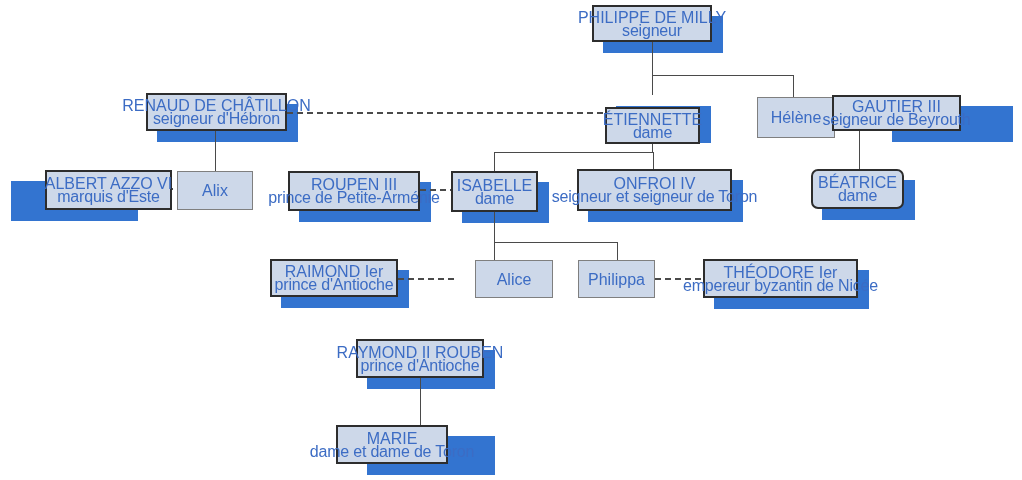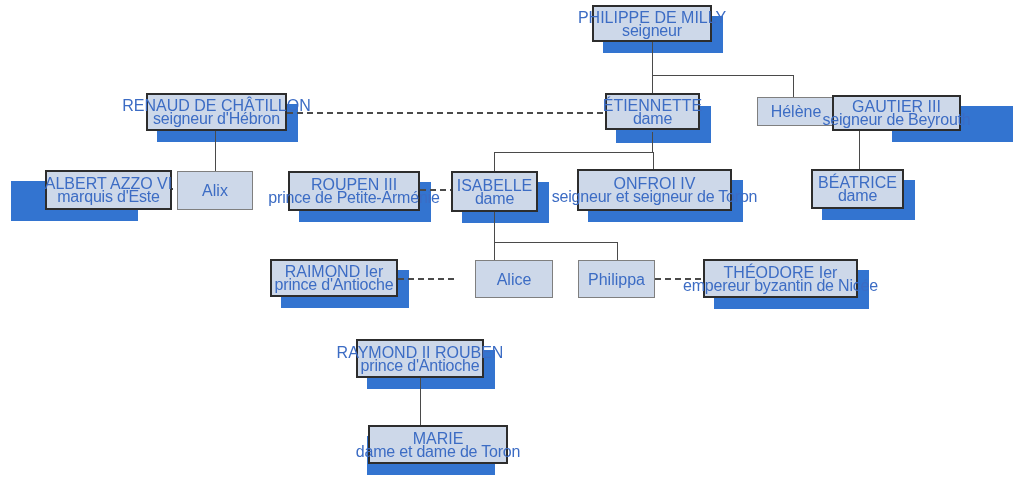--- a/index.html
+++ b/index.html
@@ -89,25 +89,25 @@
     <div class="dline" style="left: 398px; top: 278px; width: 57px;"></div>
     <div class="dline" style="left: 655px; top: 278px; width: 48px;"></div>
     <div class="node shadowed" style="left: 592px; top: 5px; width: 120px; height: 37px;">
       <div class="pname">PHILIPPE DE MILLY</div>
       <div class="ptitle">seigneur</div>
     </div>
     <div class="node shadowed" style="left: 146px; top: 93px; width: 141px; height: 38px;">
       <div class="pname">RENAUD DE CHÂTILLON</div>
       <div class="ptitle">seigneur d'Hébron</div>
     </div>
-    <div class="node shadowed" style="left: 605px; top: 93px; width: 95px; height: 37px;">
+    <div class="node shadowed" style="left: 605px; top: 107px; width: 95px; height: 37px;">
       <div class="pname">ÉTIENNETTE</div>
       <div class="ptitle">dame</div>
     </div>
-    <div class="node plain" style="left: 757px; top: 97px; width: 78px; height: 29px;">
+    <div class="node plain" style="left: 757px; top: 97px; width: 78px; height: 41px;">
       <div class="pname">Hélène</div>
     </div>
     <div class="node shadowed" style="left: 832px; top: 95px; width: 129px; height: 36px; text-align: center;">
       <div class="pname">GAUTIER III</div>
       <div class="ptitle">seigneur de Beyrouth</div>
     </div>
     <div class="node shadowed" style="left: 0px; top: 170px; width: 127px; height: 40px; margin-left: 45px;">
       <div class="pname">ALBERT AZZO VI</div>
       <div class="ptitle">marquis d'Este</div>
     </div>
@@ -119,21 +119,21 @@
       <div class="pname">Alix</div>
     </div>
     <div class="node shadowed" style="left: 451px; top: 171px; width: 87px; height: 41px;">
       <div class="pname">ISABELLE</div>
       <div class="ptitle">dame</div>
     </div>
     <div class="node shadowed" style="left: 577px; top: 169px; width: 155px; height: 42px;">
       <div class="pname">ONFROI IV</div>
       <div class="ptitle">seigneur et seigneur de Toron</div>
     </div>
-    <div class="node shadowed" style="left: 811px; top: 169px; width: 93px; height: 40px;">
+    <div class="node shadowed" style="left: 811px; top: 169px; width: 93px; height: 40px; border-radius: 7px;">
       <div class="pname">BÉATRICE</div>
       <div class="ptitle">dame</div>
     </div>
     <div class="node shadowed" style="left: 270px; top: 259px; width: 128px; height: 38px;">
       <div class="pname">RAIMOND Ier</div>
       <div class="ptitle">prince d'Antioche</div>
     </div>
     <div class="node plain" style="left: 475px; top: 260px; width: 78px; height: 38px; justify-content: center;">
       <div class="pname">Alice</div>
     </div>
@@ -141,17 +141,17 @@
       <div class="pname">Philippa</div>
     </div>
     <div class="node shadowed" style="left: 703px; top: 259px; width: 155px; height: 39px;">
       <div class="pname">THÉODORE Ier</div>
       <div class="ptitle">empereur byzantin de Nicée</div>
     </div>
     <div class="node shadowed" style="left: 356px; top: 339px; width: 128px; height: 39px;">
       <div class="pname">RAYMOND II ROUBEN</div>
       <div class="ptitle">prince d'Antioche</div>
     </div>
-    <div class="node shadowed" style="left: 368px; top: 425px; width: 140px; height: 39px;">
+    <div class="node shadowed" style="left: 336px; top: 425px; width: 112px; height: 39px;">
       <div class="pname">MARIE</div>
       <div class="ptitle">dame et dame de Toron</div>
     </div>
   </div>
 
 </body></html>

